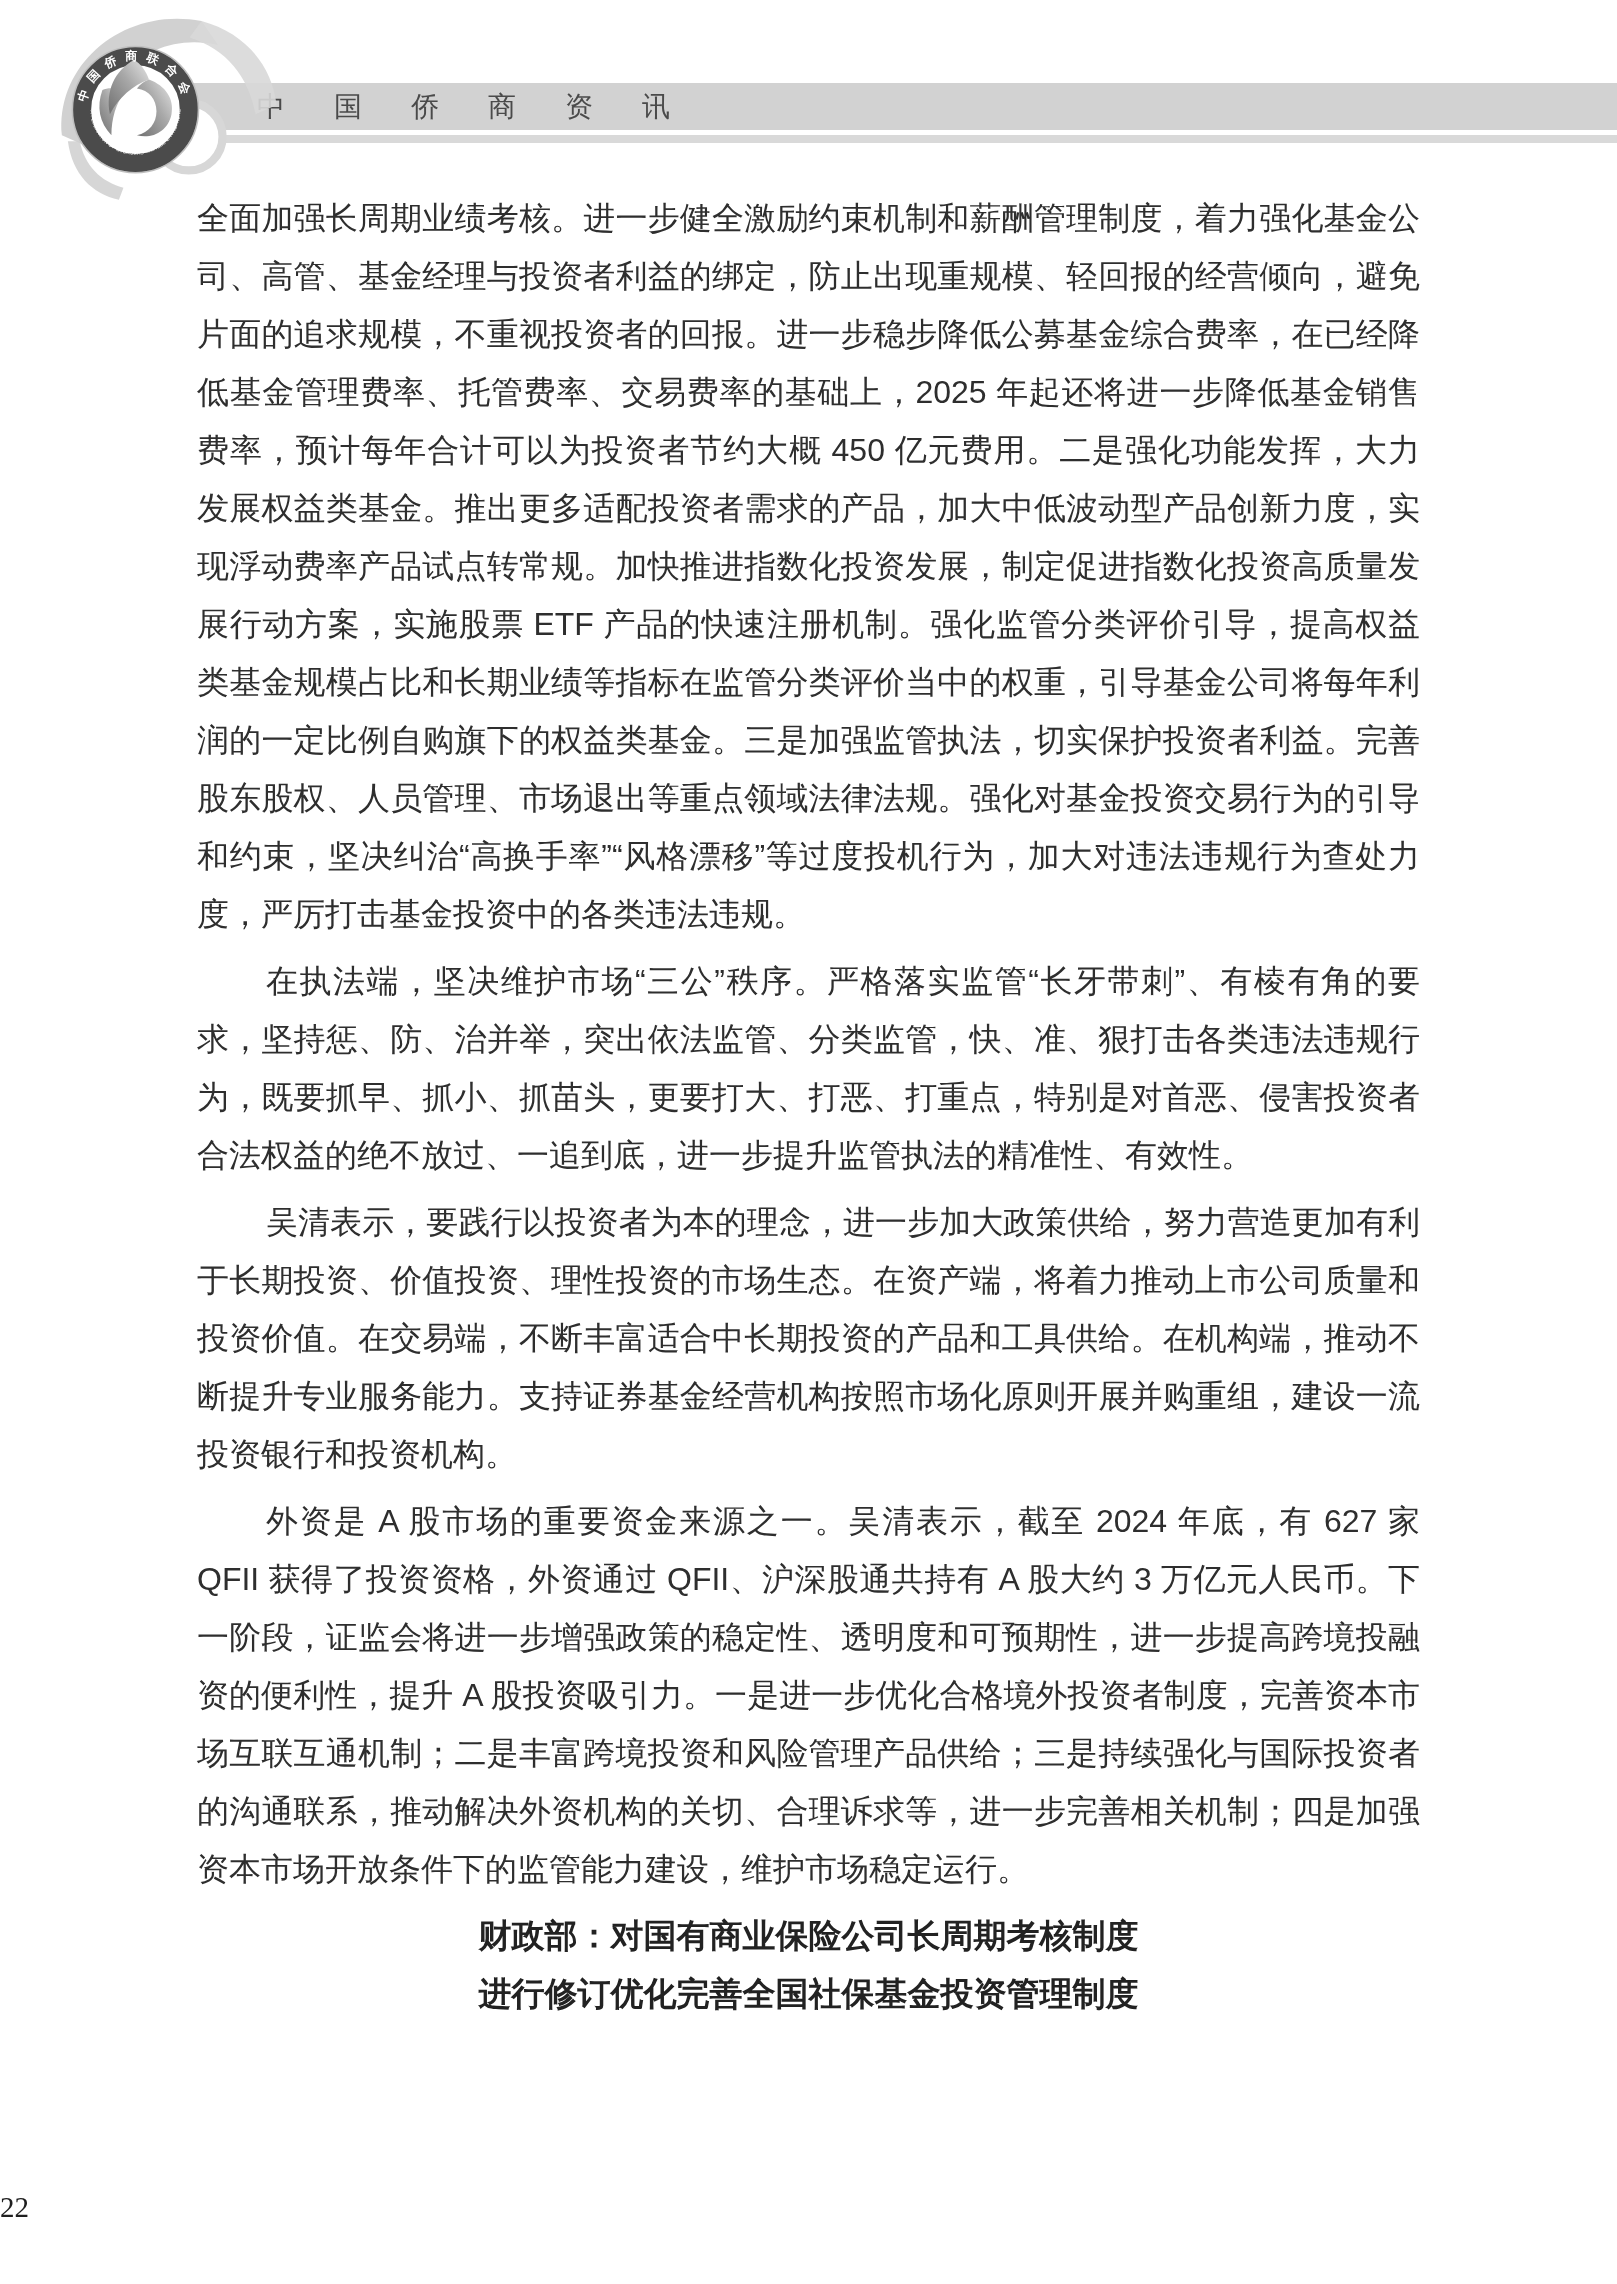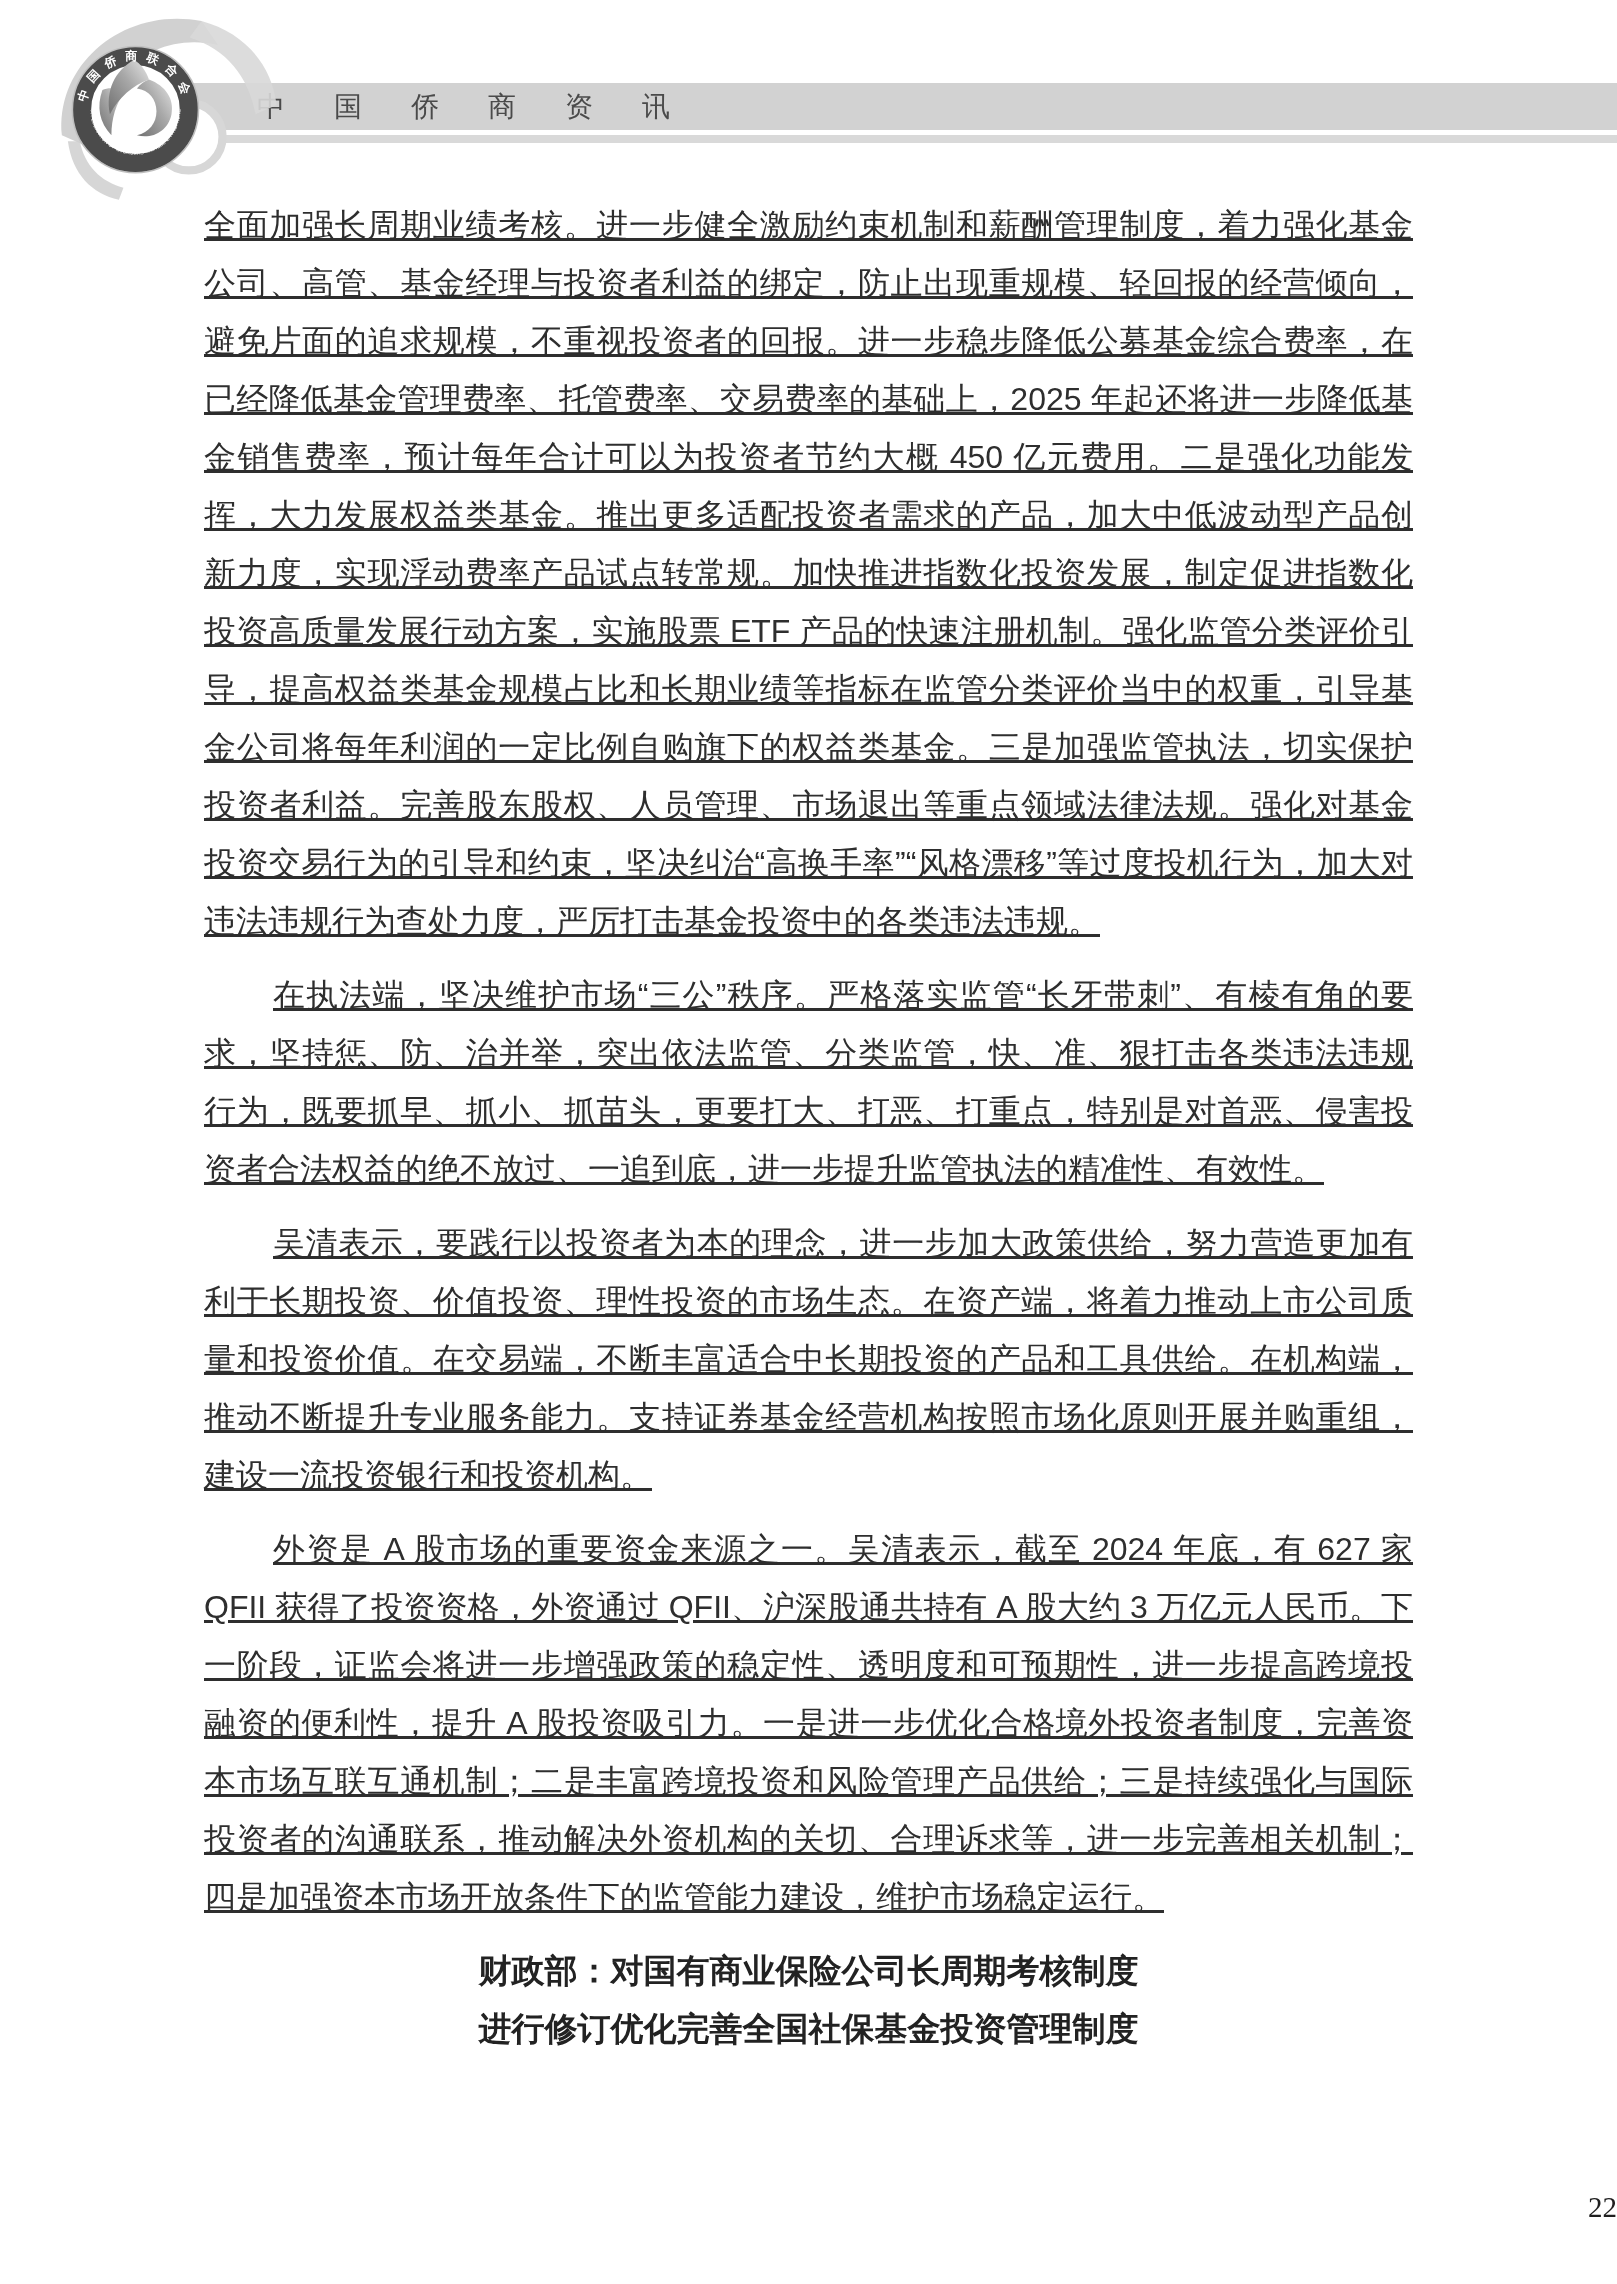--- a/index.html
+++ b/index.html
@@ -20,29 +20,29 @@
     position:absolute;left:223px;right:0;top:135px;height:7.5px;
     background:#d9d9d9;
   }
   .logo-wrap{position:absolute;left:30px;top:0;width:286px;height:214px;}
   
   .article{
     position:absolute;left:188px;top:180px;width:1241px;
     font-size:32px;line-height:58px;color:#2e2e2e;
     text-align:justify;
   }
-  .article p{margin:16px;padding:0;text-align:justify;text-align-last:left;text-decoration:underline;}
+  .article p{margin:9px;padding:0;text-align:justify;text-align-last:left;}
   .article p.indent{text-indent:69px;}
   .section-heading{
     margin:0;padding:0;text-align:center;font-weight:bold;
     font-size:33px;line-height:58px;color:#222222;
   }
   
   .page-number{
-    position:absolute;left:0;top:2191px;width:1617px;text-align:right;
+    position:absolute;left:0;top:2191px;width:1617px;text-align:left;
     font-family:"Liberation Serif",serif;font-size:29px;color:#1f1f1f;
   }
 </style>
 </head>
 <body>
 
 <div class="banner"></div>
 <div class="thin-bar"></div>
 <div class="banner-title">中国侨商资讯</div>
 

